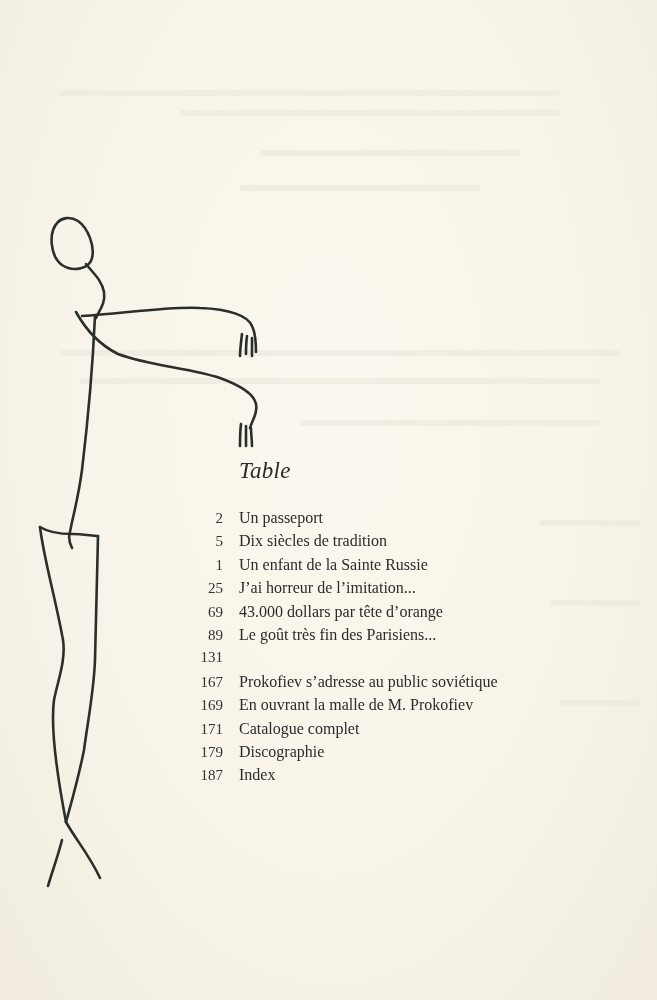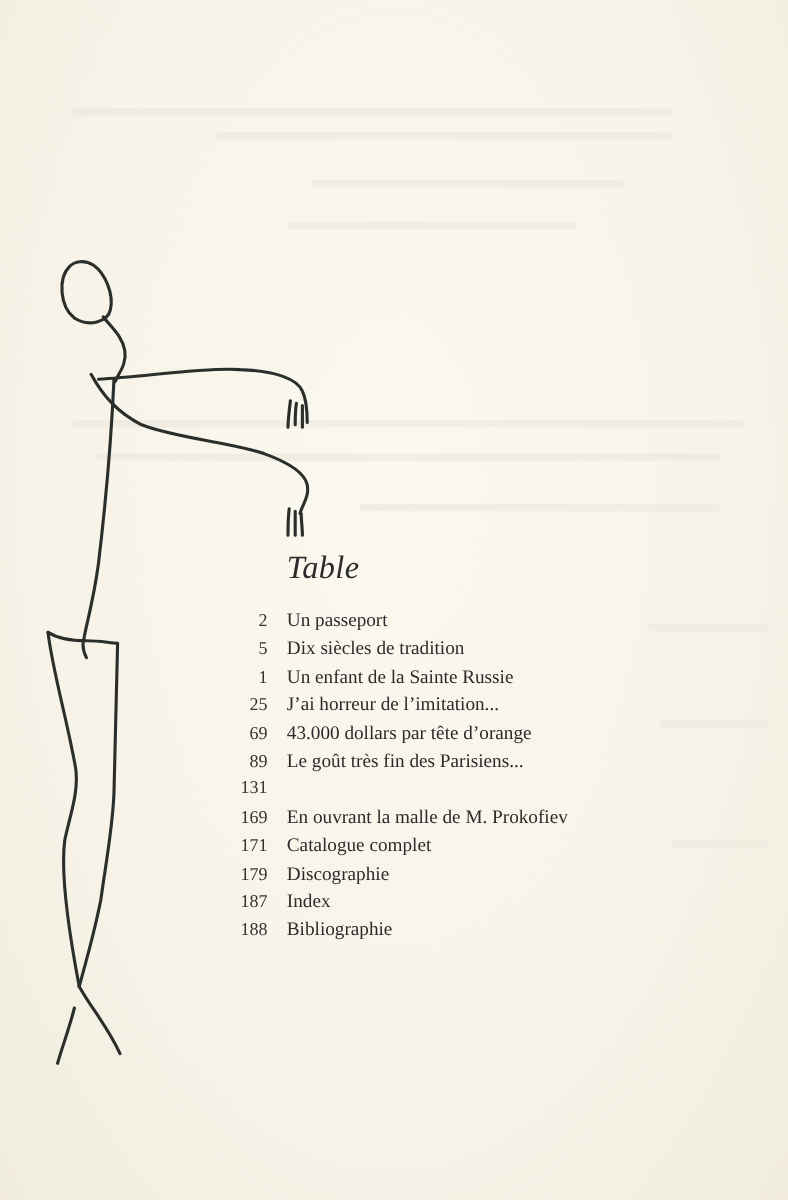--- a/index.html
+++ b/index.html
@@ -36,21 +36,21 @@
       left: 0;
       top: 0;
       width: 300px;
       height: 920px;
     }
     .toc-title {
       position: absolute;
       left: 239px;
       top: 458px;
       font-style: italic;
-      font-size: 27px;
+      font-size: 23px;
       letter-spacing: 0.3px;
       color: #2b2b2b;
       text-align: center;
     }
     .toc {
       position: absolute;
       left: 180px;
       top: 509px;
       width: 420px;
       margin: 0;
@@ -150,34 +150,34 @@
       <span class="toc-label">43.000 dollars par tête d’orange</span>
     </li>
     <li class="toc-row">
       <span class="toc-page">89</span>
       <span class="toc-label">Le goût très fin des Parisiens...</span>
     </li>
     <li class="toc-row">
       <span class="toc-page">131</span>
     </li>
     <li class="toc-row">
+      <span class="toc-page">167</span>
+      <span class="toc-label">Prokofiev s’adresse au public soviétique</span>
+    </li>
+    <li class="toc-row">
       <span class="toc-page">169</span>
       <span class="toc-label">En ouvrant la malle de M. Prokofiev</span>
     </li>
     <li class="toc-row">
       <span class="toc-page">171</span>
       <span class="toc-label">Catalogue complet</span>
     </li>
     <li class="toc-row">
       <span class="toc-page">179</span>
       <span class="toc-label">Discographie</span>
     </li>
     <li class="toc-row">
       <span class="toc-page">187</span>
       <span class="toc-label">Index</span>
     </li>
-    <li class="toc-row">
-      <span class="toc-page">188</span>
-      <span class="toc-label">Bibliographie</span>
-    </li>
   </ul>
 
 </div>
 
 </body></html>

